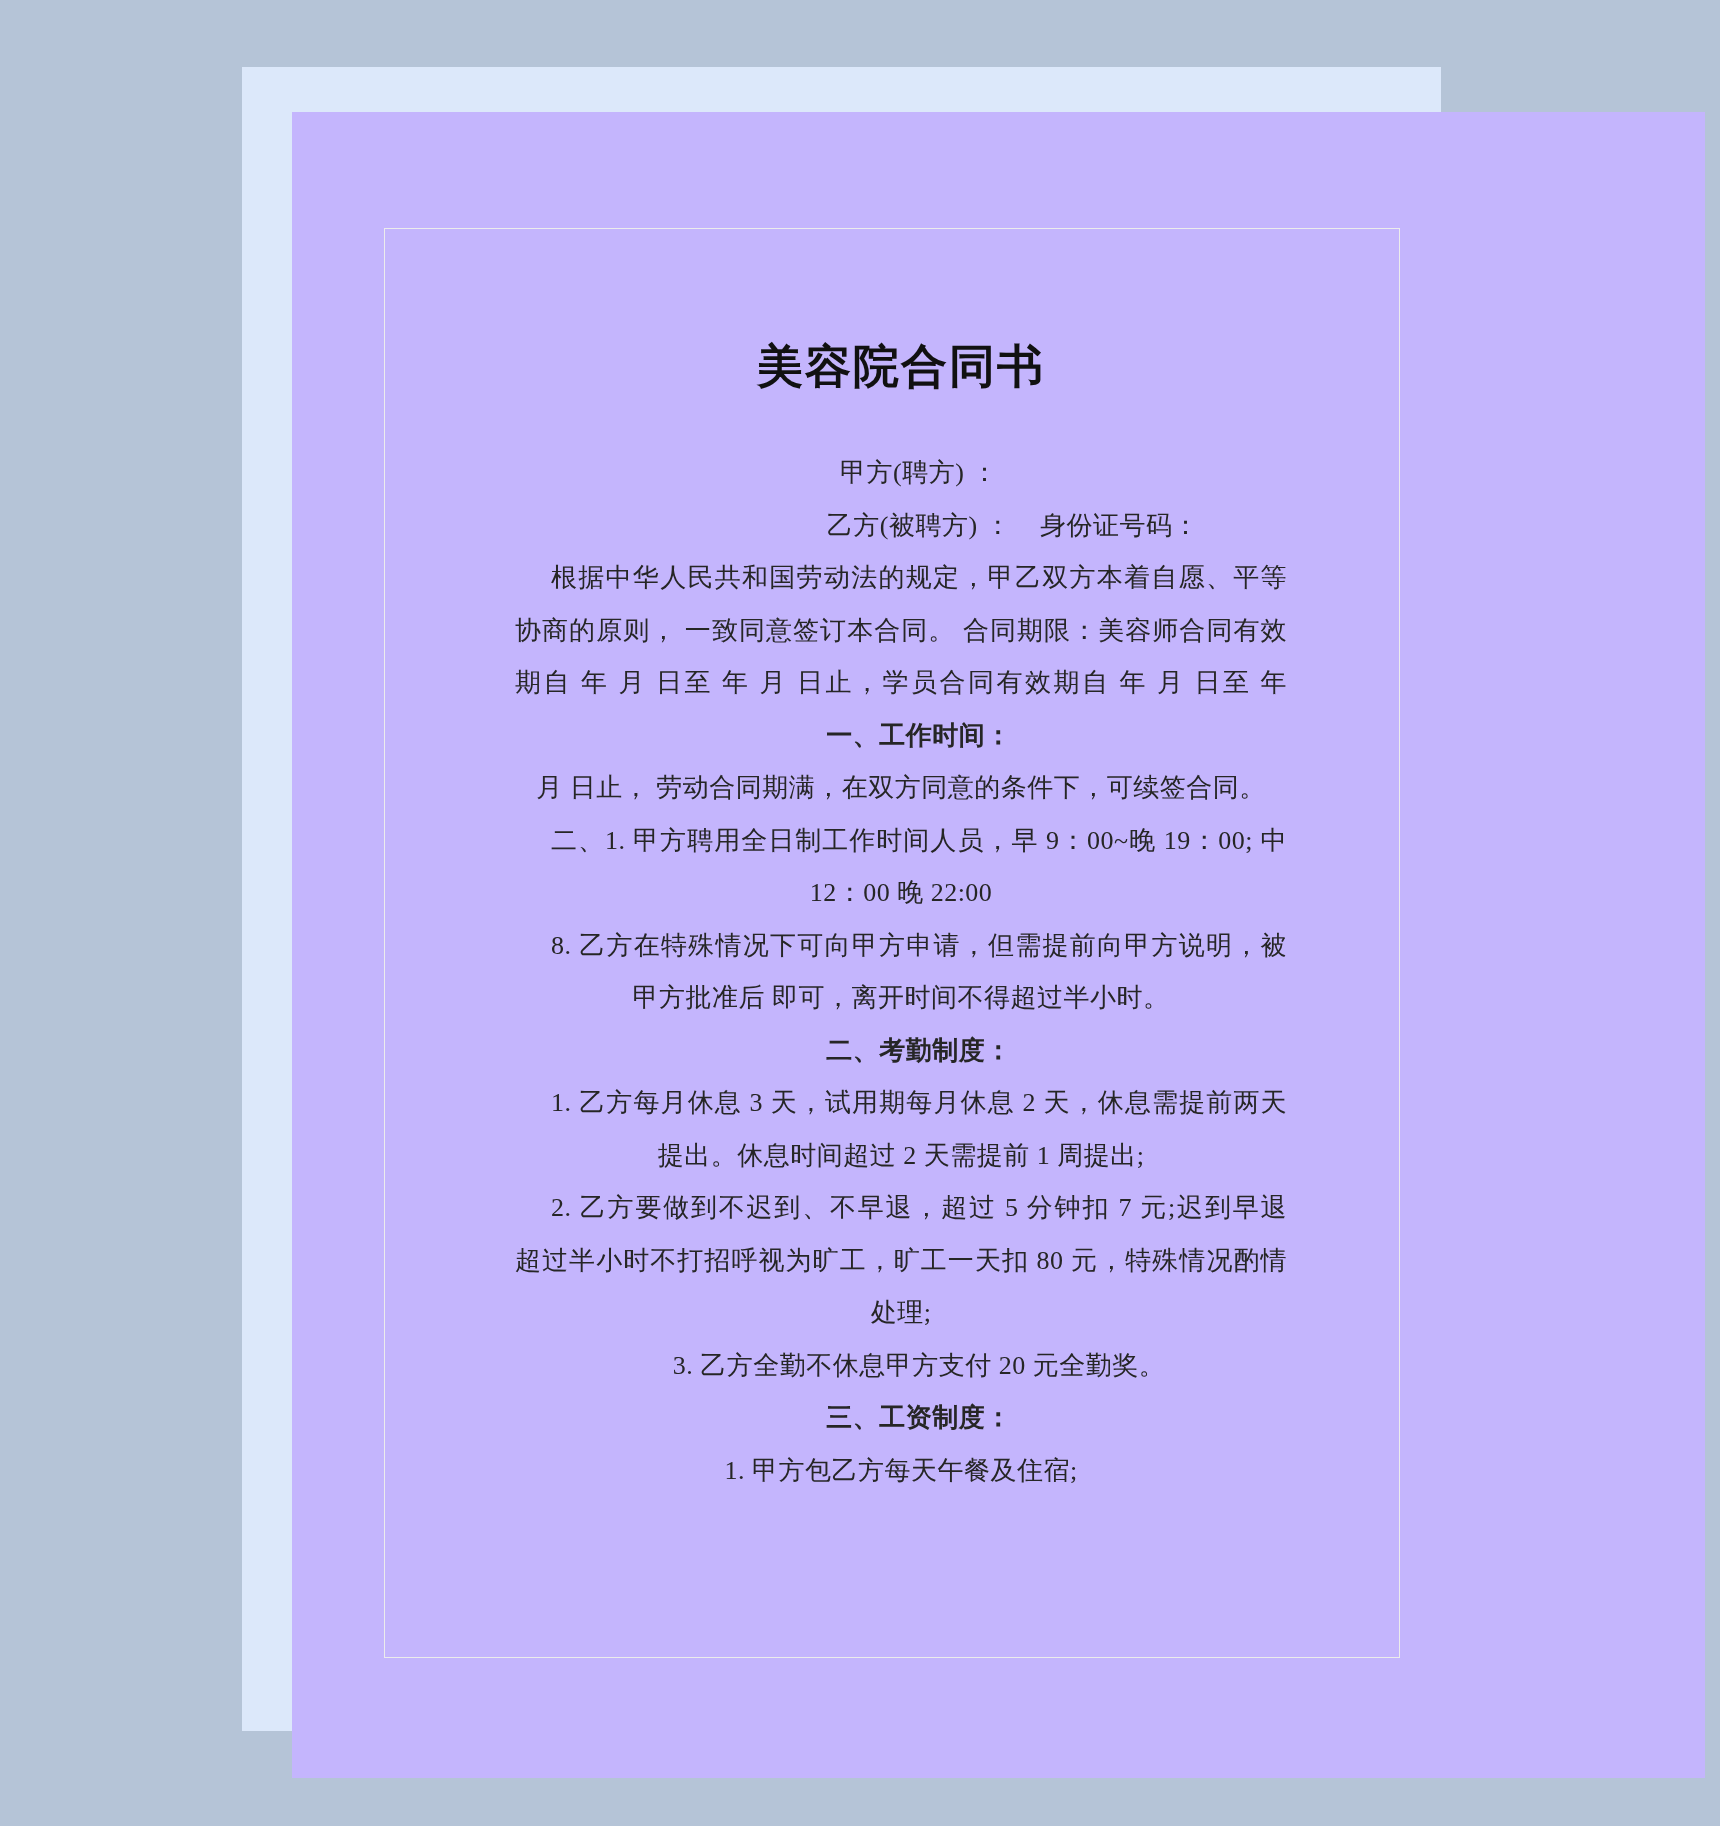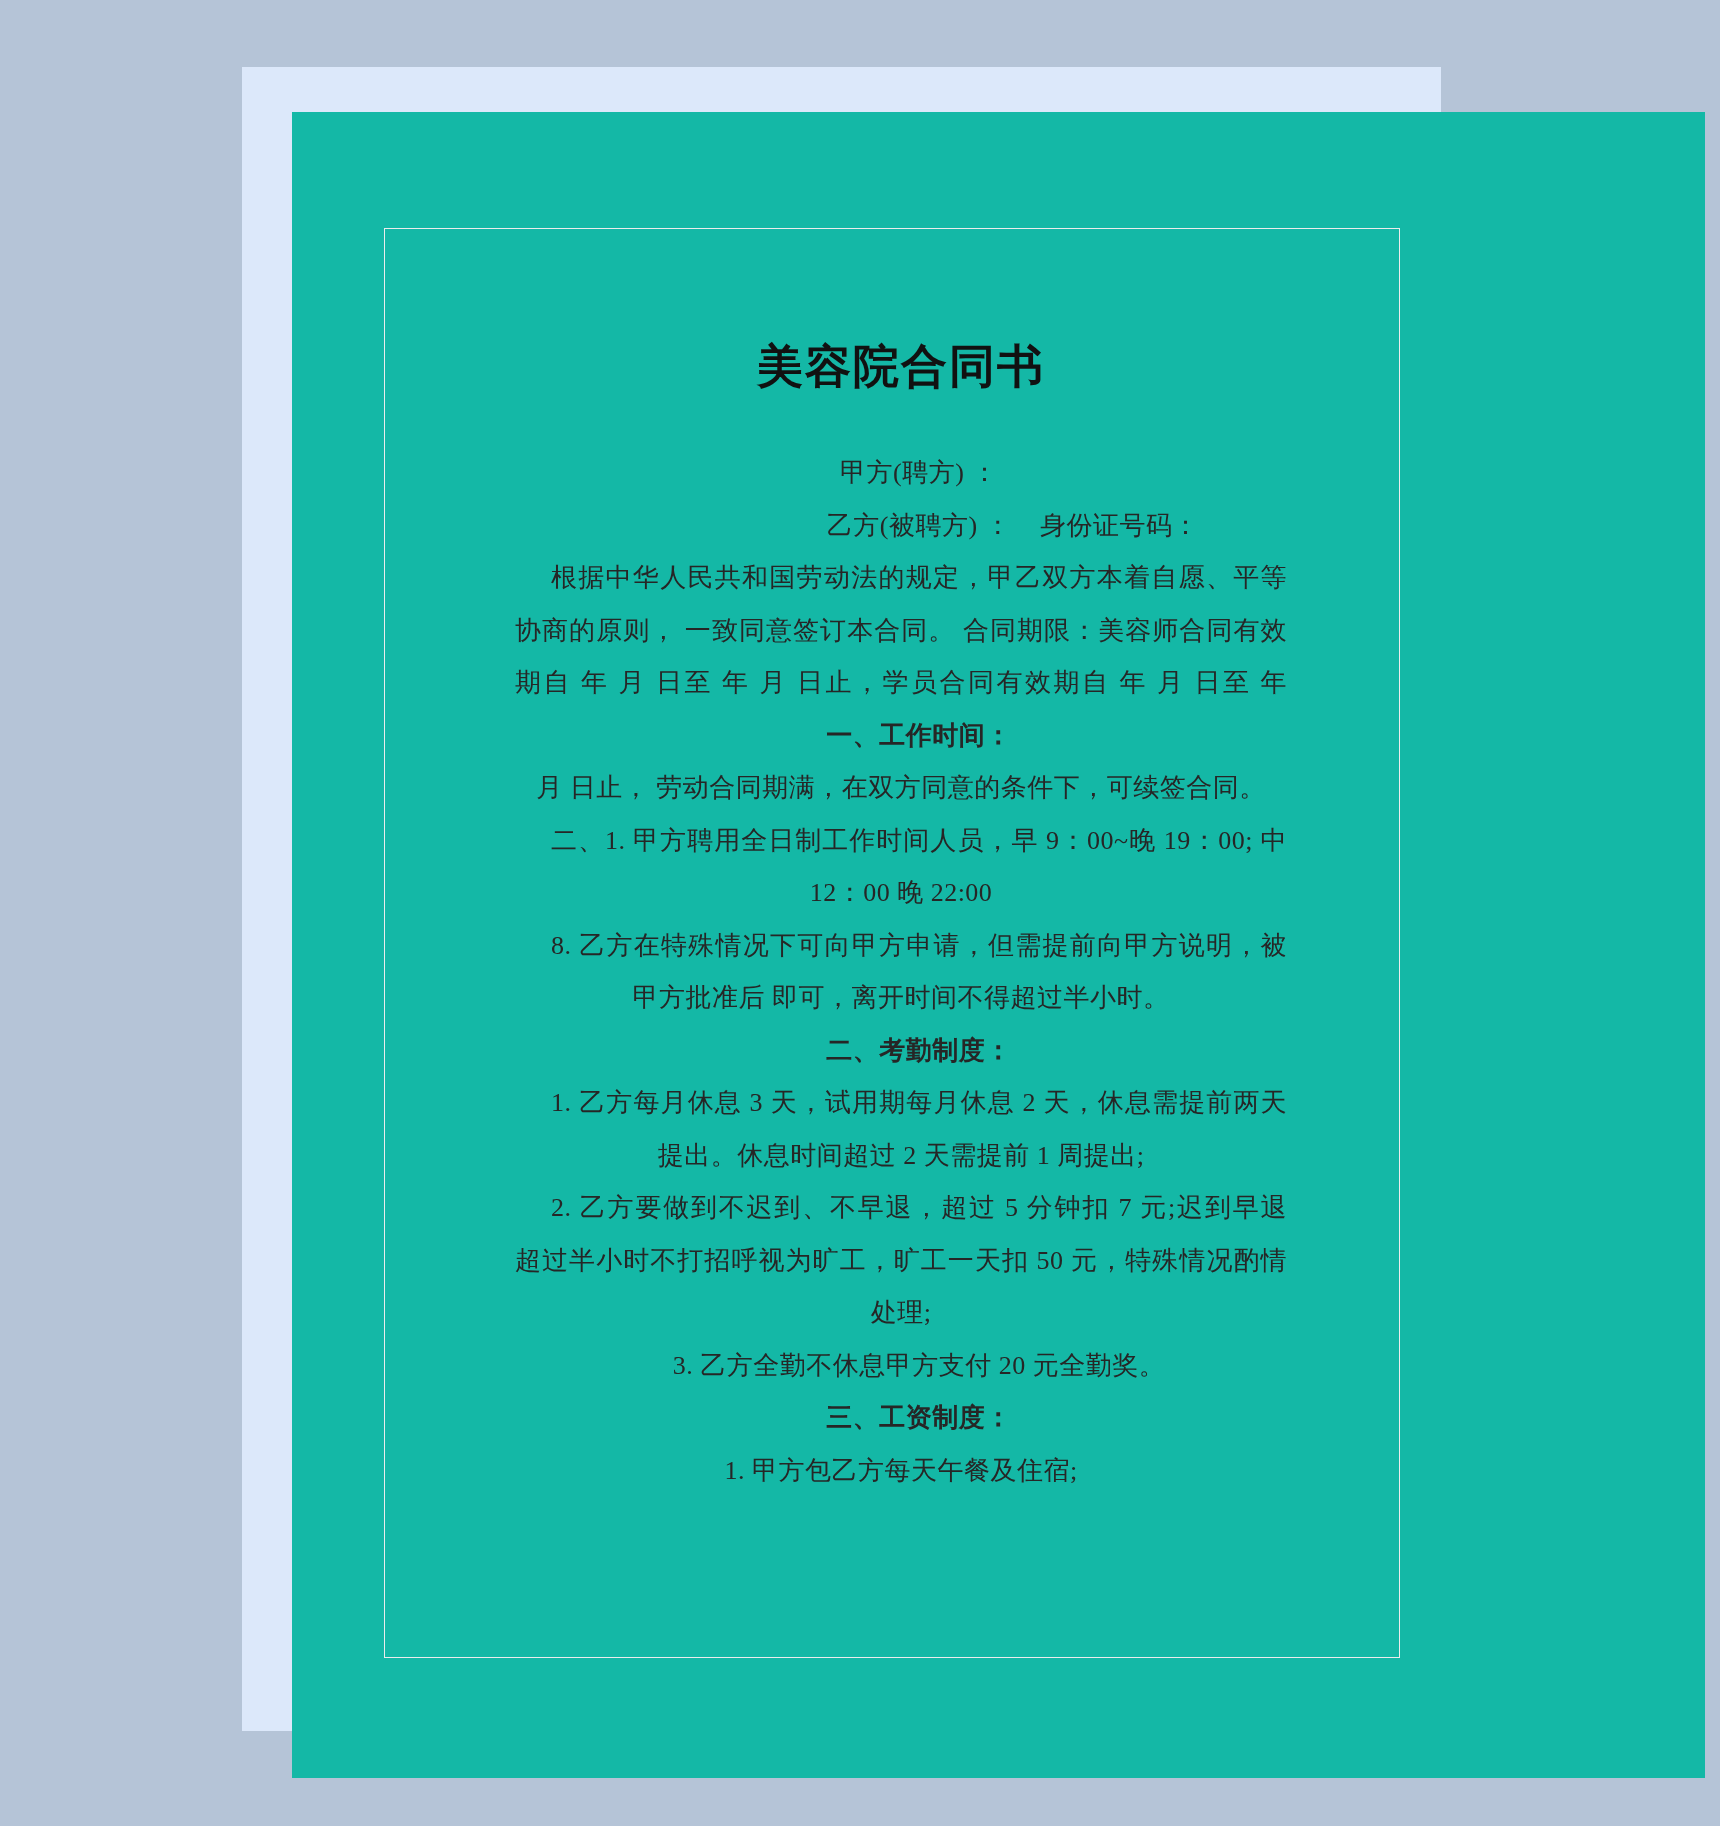--- a/index.html
+++ b/index.html
@@ -81,41 +81,41 @@
     position: absolute;
     left: 525px;
     top: 0;
   }
 </style>
 </head>
 <body style="background: rgb(181, 196, 215);">
 
 <div class="canvas">
   <div class="sheet-back" style="background: rgb(220, 232, 250);"></div>
-  <div class="sheet" style="background: #14b8a6;">
+  <div class="sheet" style="background: #c4b5fd;">
     <div class="inner-frame"></div>
     <div class="text-area">
       <div class="doc-title">美容院合同书</div>
       <div class="lines">
           <div class="line indent">甲方(聘方) ：</div>
           <div class="line indent">乙方(被聘方) ：<span class="right-part">身份证号码：</span></div>
           <div class="line indent justify">根据中华人民共和国劳动法的规定，甲乙双方本着自愿、平等</div>
           <div class="line justify">协商的原则， 一致同意签订本合同。 合同期限：美容师合同有效</div>
           <div class="line justify">期自 年 月 日至 年 月 日止，学员合同有效期自 年 月 日至 年</div>
           <div class="line indent bold">一、工作时间：</div>
           <div class="line">月 日止， 劳动合同期满，在双方同意的条件下，可续签合同。</div>
           <div class="line indent justify">二、1. 甲方聘用全日制工作时间人员，早 9：00~晚 19：00; 中</div>
           <div class="line">12：00 晚 22:00</div>
           <div class="line indent justify">8. 乙方在特殊情况下可向甲方申请，但需提前向甲方说明，被</div>
           <div class="line">甲方批准后 即可，离开时间不得超过半小时。</div>
           <div class="line indent bold">二、考勤制度：</div>
           <div class="line indent justify">1. 乙方每月休息 3 天，试用期每月休息 2 天，休息需提前两天</div>
           <div class="line">提出。休息时间超过 2 天需提前 1 周提出;</div>
           <div class="line indent justify">2. 乙方要做到不迟到、不早退，超过 5 分钟扣 7 元;迟到早退</div>
-          <div class="line justify">超过半小时不打招呼视为旷工，旷工一天扣 50 元，特殊情况酌情</div>
+          <div class="line justify">超过半小时不打招呼视为旷工，旷工一天扣 80 元，特殊情况酌情</div>
           <div class="line">处理;</div>
           <div class="line indent">3. 乙方全勤不休息甲方支付 20  元全勤奖。</div>
           <div class="line indent bold">三、工资制度：</div>
           <div class="line">1. 甲方包乙方每天午餐及住宿;</div>
         </div>
     </div>
   </div>
 </div>
 
 </body></html>

